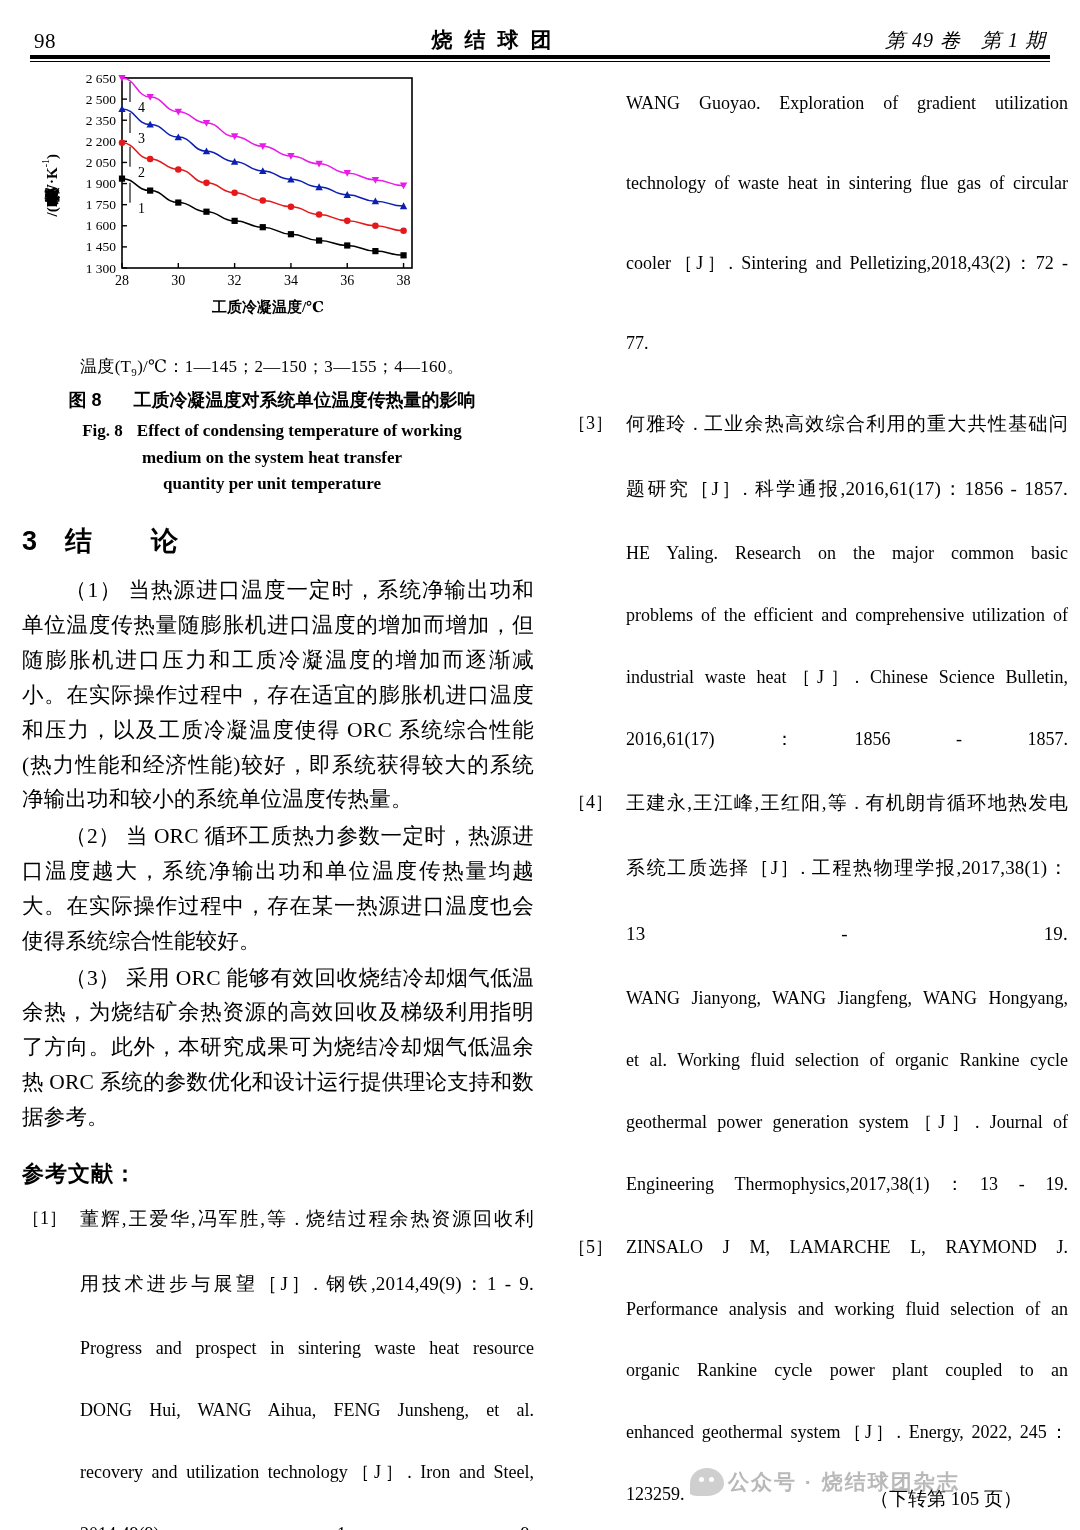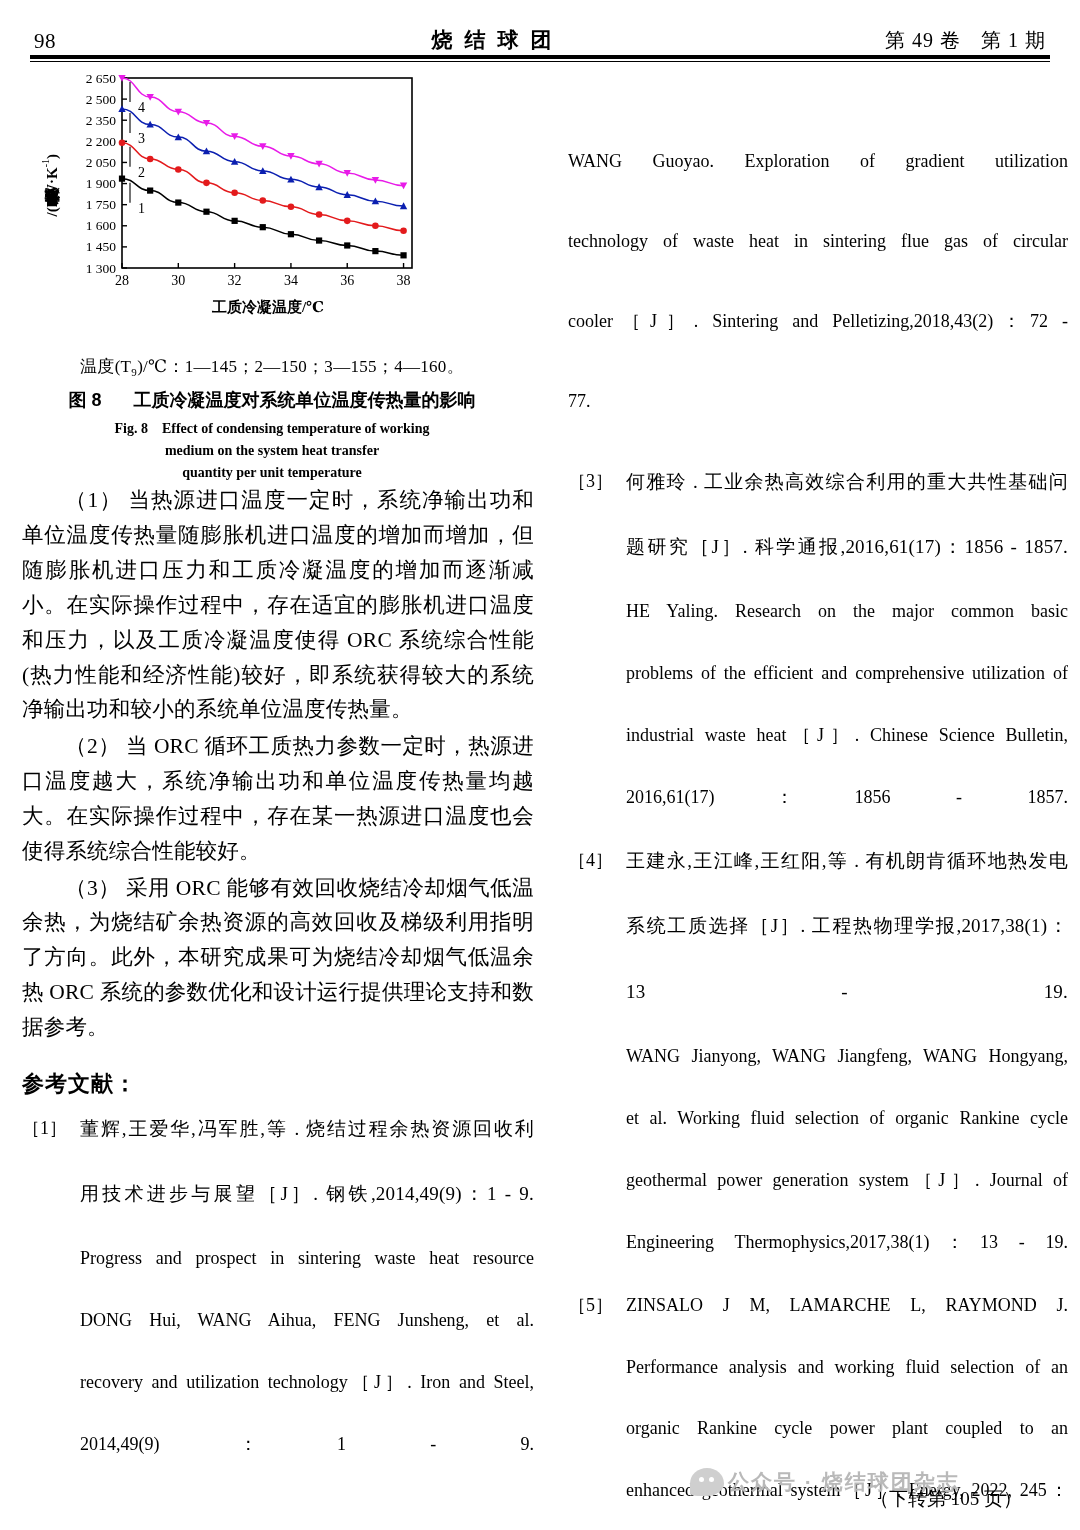--- a/index.html
+++ b/index.html
@@ -20,21 +20,21 @@
     height: 40px;
     display: flex; align-items: flex-end; justify-content: space-between;
     font-size: 20px;
   }
   .header .pageno { font-size: 21px; letter-spacing: .5px; }
   .header .journal {
     font-size: 21px; font-weight: 600; letter-spacing: 12px;
     margin-left: 68px;
   }
   .header .vol { font-size: 20px; letter-spacing: 1px; }
-  .header .vol span { margin-left: 14px; }
+  .header .vol span { margin-left: 14px; font-style: italic; }
   .rule-thick {
     position: absolute; left: 30px; right: 30px; top: 55px;
     height: 4px; background: #000;
   }
   .rule-thin {
     position: absolute; left: 30px; right: 30px; top: 61px;
     height: 1px; background: #000;
   }
 
   
@@ -64,21 +64,21 @@
     margin-top: 30px; font-size: 17px; text-align: center;
     letter-spacing: .3px;
   }
   .fig-note sub { font-size: 11px; }
   .fig-title-cn {
     margin-top: 10px; text-align: center; font-size: 18px; font-weight: bold;
     font-family: "Liberation Sans", "DejaVu Sans", sans-serif;
   }
   .fig-title-cn .num { margin-right: 32px; }
   .fig-title-en {
-    margin-top: 6px; text-align: center; font-size: 14px; font-weight: bold;
+    margin-top: 6px; text-align: center; font-size: 17px; font-weight: bold;
     line-height: 1.55;
   }
   .fig-title-en .lead { margin-right: 14px; }
 
   
   h2.sec {
     font-family: "Liberation Sans", "DejaVu Sans", sans-serif;
     font-size: 27px; font-weight: bold; margin: 26px 0 14px 0;
     letter-spacing: 2px;
   }
@@ -102,21 +102,21 @@
     display: flex; font-size: 18px; line-height: 1.72;
     margin-bottom: 1px;
   }
   .ref .tag {
     flex: 0 0 58px; text-align: left; white-space: nowrap;
   }
   .ref .txt { flex: 1 1 auto; }
   .ref .txt p { margin: 0; text-align: justify; }
   .ref .txt p.cn { font-size: 19px; letter-spacing: .2px; }
   .ref .txt p.en { font-size: 18px; }
-  .ref-cont { display: flex; font-size: 18px; line-height: 1.72; flex-direction: column; }
+  .ref-cont { display: flex; font-size: 18px; line-height: 1.72; }
   .ref-cont .tag { flex: 0 0 58px; }
   .ref-cont .txt { flex: 1 1 auto; text-align: justify; }
 
   
   .jl { text-align: justify; }
   .jl::after { content: ""; display: inline-block; width: 100%; }
 
   
   .watermark {
     position: absolute; left: 690px; top: 1468px;
@@ -274,20 +274,23 @@
 
       <div class="fig-title-en">
         <div>
           <span class="lead">Fig. 8</span><span>Effect of condensing temperature of working</span>
         </div>
         <div>medium on the system heat transfer</div>
         <div>quantity per unit temperature</div>
       </div>
     </div>
 
+    <h2 class="sec">
+      <span class="n">3</span><span class="t">结　论</span>
+    </h2>
 
     <p class="body">（1） 当热源进口温度一定时，系统净输出功和单位温度传热量随膨胀机进口温度的增加而增加，但随膨胀机进口压力和工质冷凝温度的增加而逐渐减小。在实际操作过程中，存在适宜的膨胀机进口温度和压力，以及工质冷凝温度使得 ORC 系统综合性能(热力性能和经济性能)较好，即系统获得较大的系统净输出功和较小的系统单位温度传热量。</p>
     <p class="body">（2） 当 ORC 循环工质热力参数一定时，热源进口温度越大，系统净输出功和单位温度传热量均越大。在实际操作过程中，存在某一热源进口温度也会使得系统综合性能较好。</p>
     <p class="body">（3） 采用 ORC 能够有效回收烧结冷却烟气低温余热，为烧结矿余热资源的高效回收及梯级利用指明了方向。此外，本研究成果可为烧结冷却烟气低温余热 ORC 系统的参数优化和设计运行提供理论支持和数据参考。</p>
 
     <h3 class="refs-head">参考文献：</h3>
 
     <div id="refs-left">
         <div class="ref">
           <div class="tag">［1］</div>

